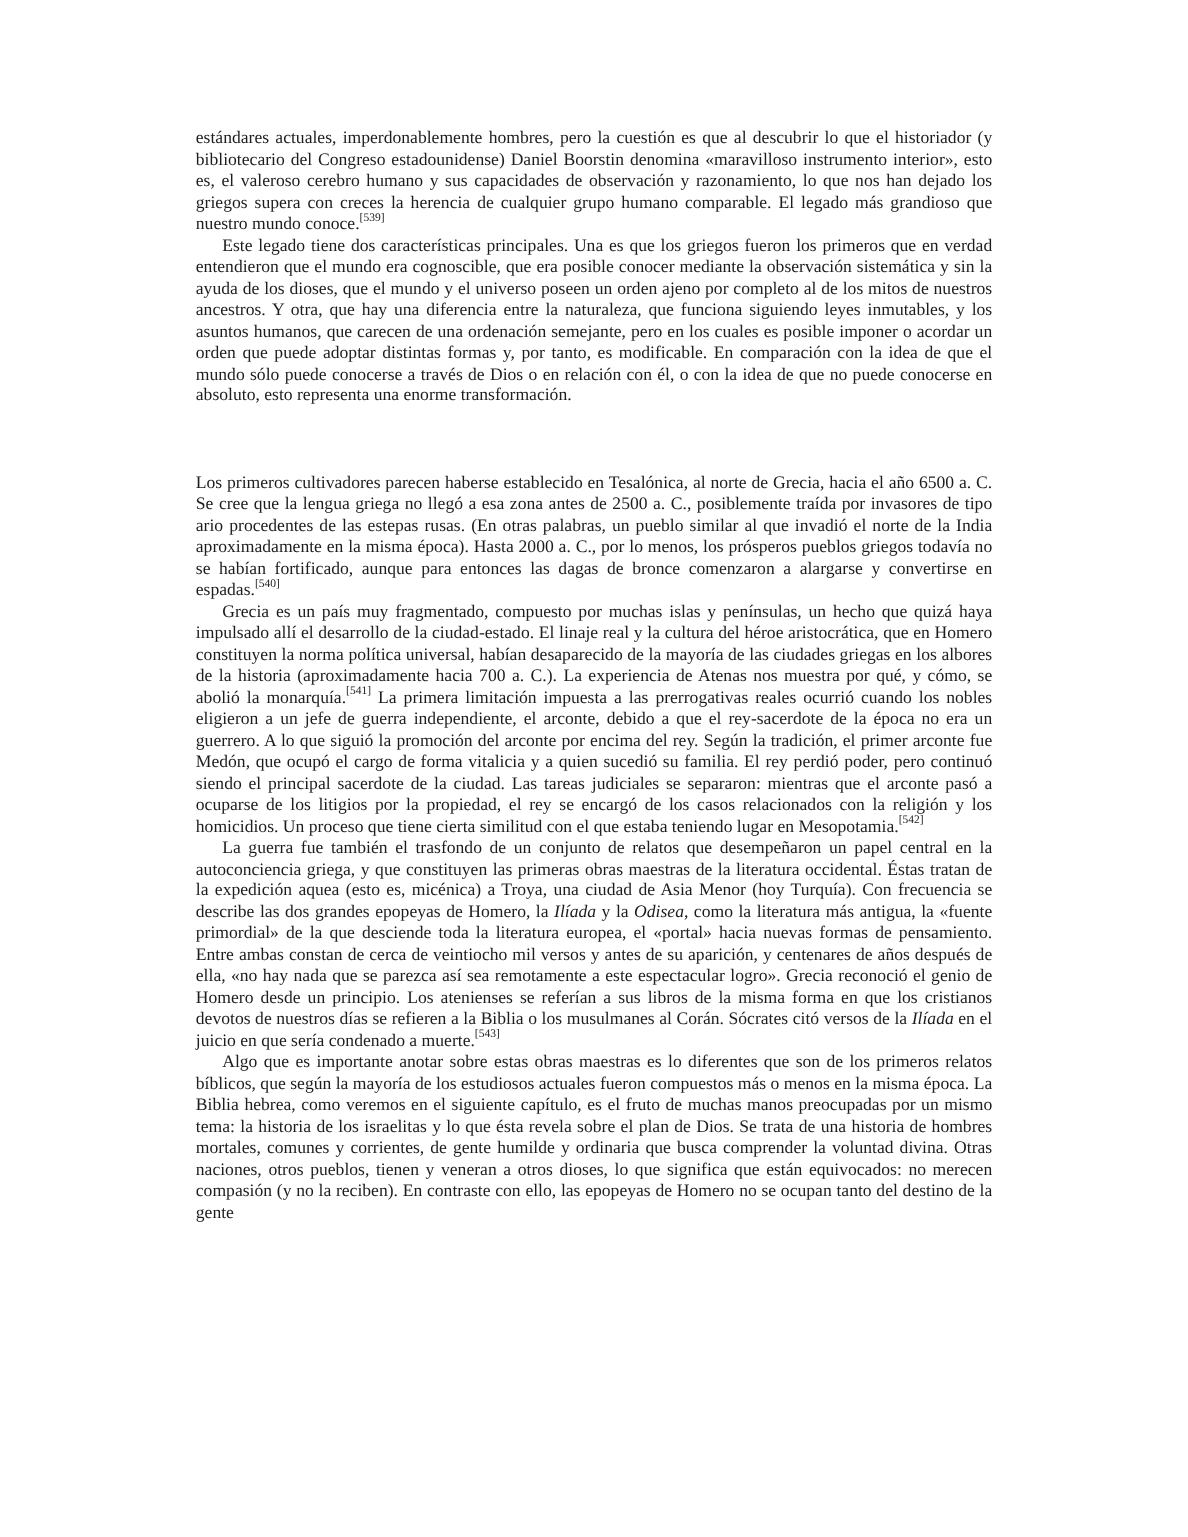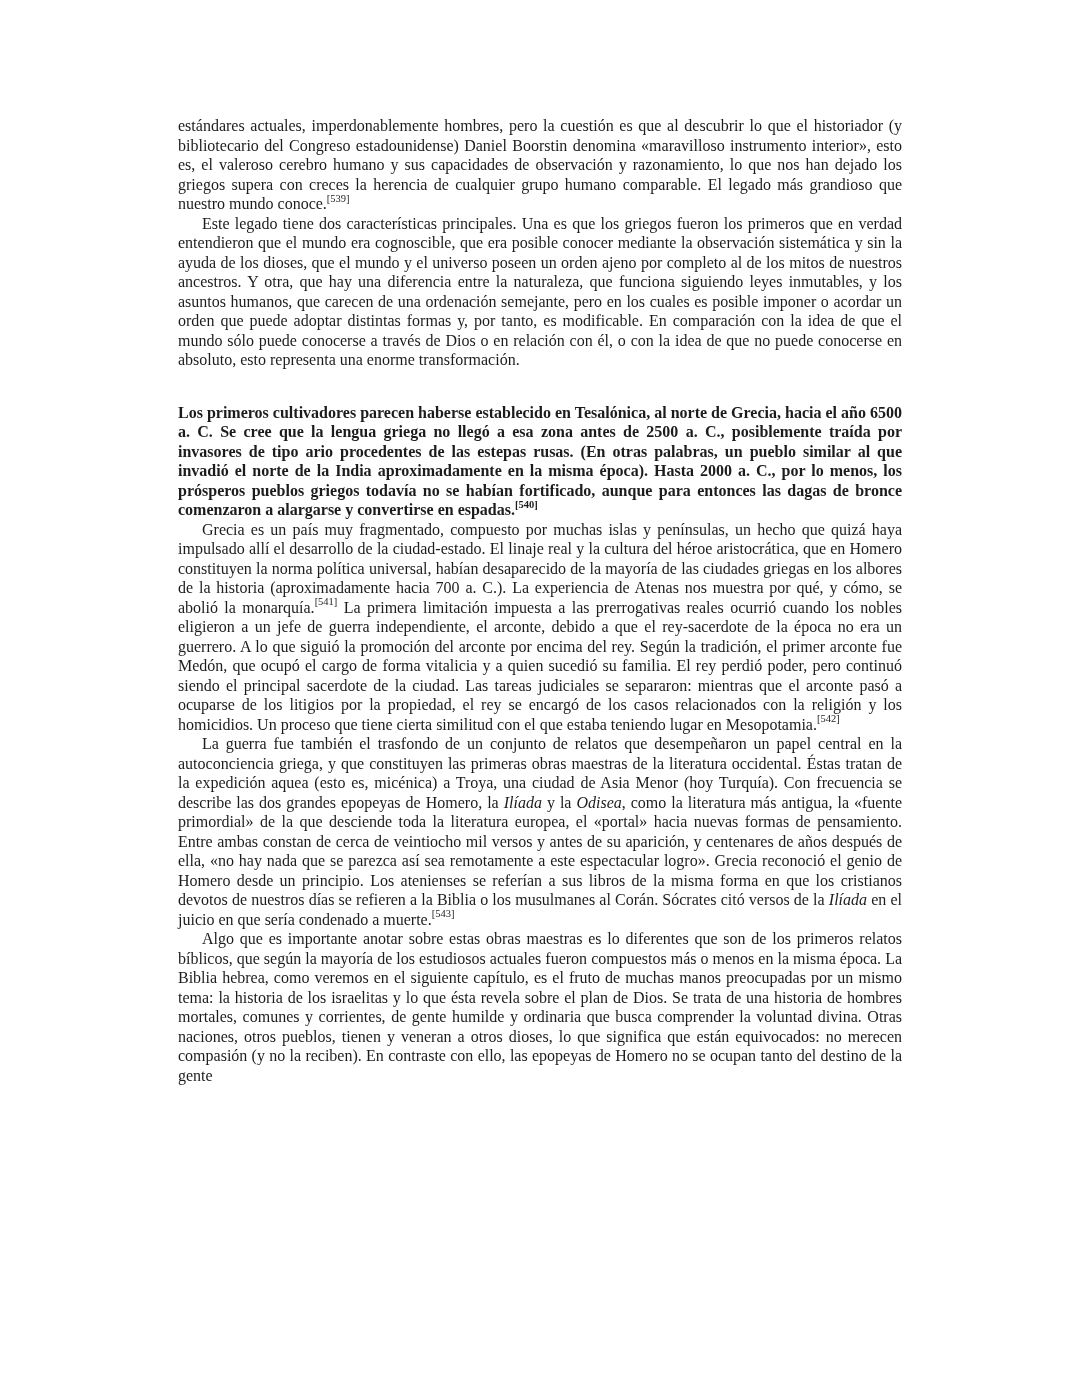--- a/index.html
+++ b/index.html
@@ -28,22 +28,21 @@
     text-align: justify;
   }
   p.para {
     margin: 0;
     padding: 0;
   }
   p.para.indent {
     text-indent: 24px;
   }
   p.para.section-break {
-    margin-top: 33px;
-    font-weight: bold;
+    margin-top: 60px;
   }
   sup.fnref {
     font-size: 10.5px;
     line-height: 0;
     position: relative;
     top: -1px;
     vertical-align: super;
     white-space: nowrap;
   }
   em.book-title {

